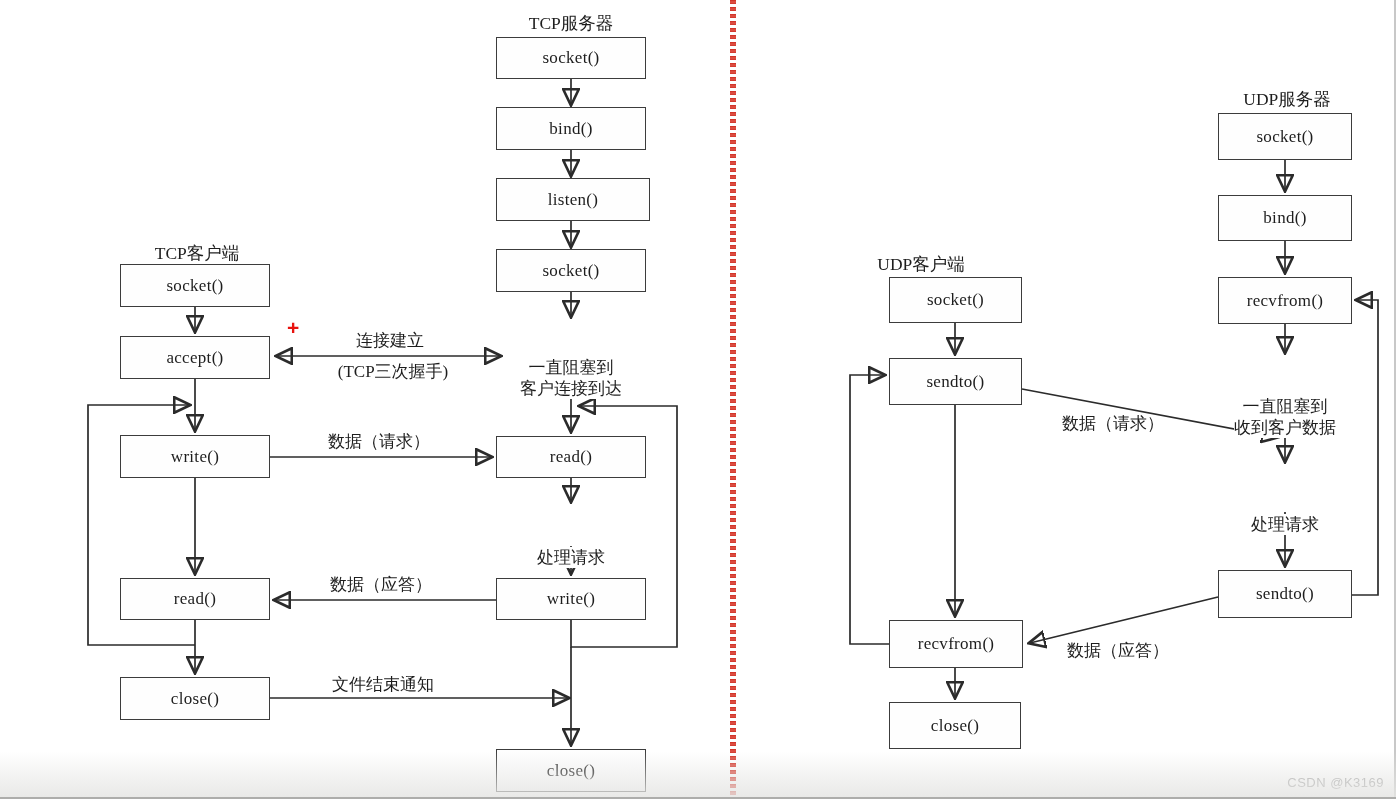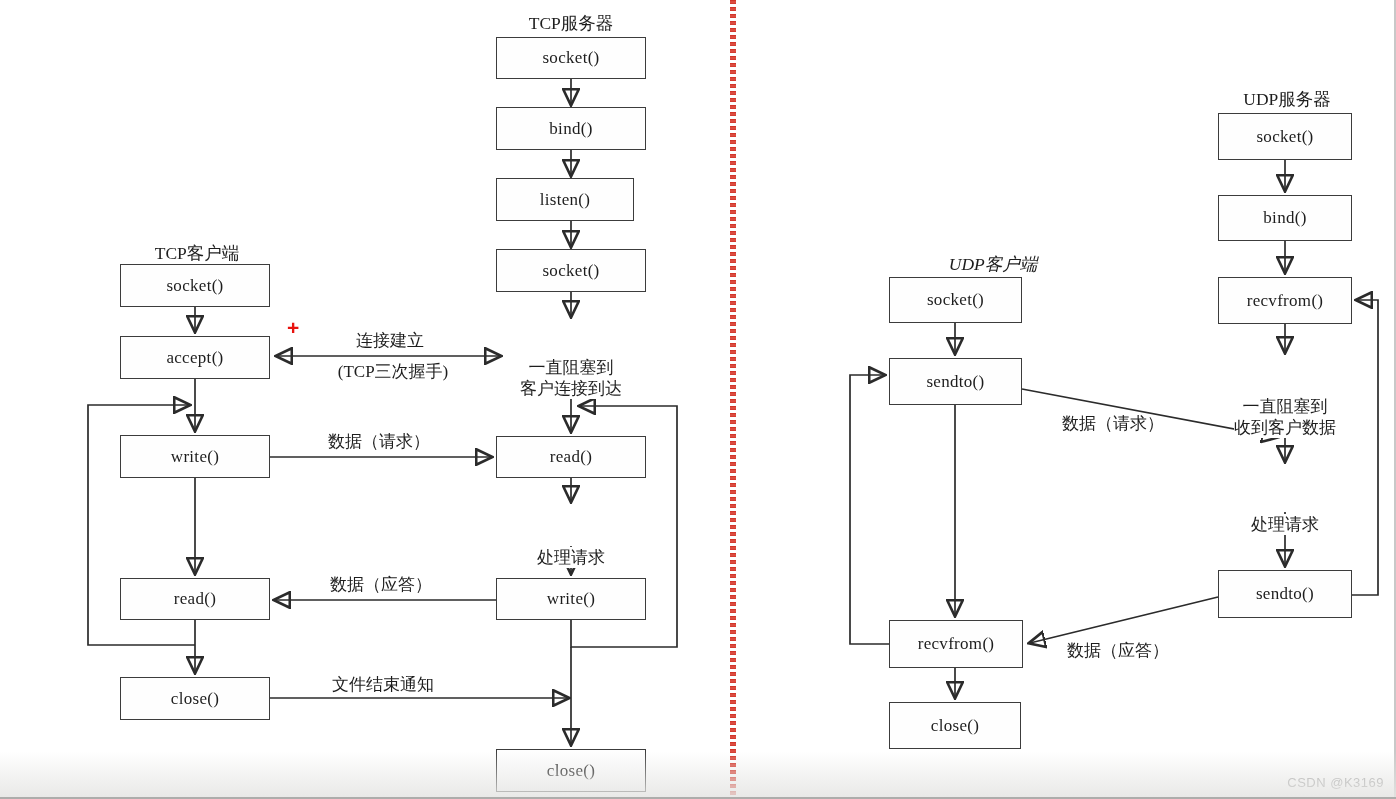--- a/index.html
+++ b/index.html
@@ -123,26 +123,26 @@
     <path d="M1285,414 V461" marker-end="url(#ah)"></path>
     <path d="M1285,512 V565" marker-end="url(#ah)"></path>
     <path d="M1352,595 H1378 V300 H1357" marker-end="url(#ah)"></path>
 
     <path d="M1022,389 L1277,437" marker-end="url(#ah)"></path>
     <path d="M1218,597 L1030,643" marker-end="url(#ah)"></path>
   </svg>
 
   <div class="col-title" style="left:571px;top:11px;">TCP服务器</div>
   <div class="col-title" style="left:197px;top:241px;">TCP客户端</div>
-  <div class="col-title" style="left:993px;top:252px;font-style:italic;">UDP客户端</div>
+  <div class="col-title" style="left:921px;top:252px;">UDP客户端</div>
   <div class="col-title" style="left:1287px;top:87px;">UDP服务器</div>
 
   <div class="box" style="left:496px;top:37px;width:150px;height:42px;">socket()</div>
   <div class="box" style="left:496px;top:107px;width:150px;height:43px;">bind()</div>
-  <div class="box" style="left:496px;top:178px;width:138px;height:43px;">listen()</div>
+  <div class="box" style="left:496px;top:178px;width:154px;height:43px;">listen()</div>
   <div class="box" style="left:496px;top:249px;width:150px;height:43px;">socket()</div>
   <div class="box" style="left:496px;top:436px;width:150px;height:42px;">read()</div>
   <div class="box" style="left:496px;top:578px;width:150px;height:42px;">write()</div>
   <div class="box" style="left:496px;top:749px;width:150px;height:43px;">close()</div>
 
   <div class="box" style="left:120px;top:264px;width:150px;height:43px;">socket()</div>
   <div class="box" style="left:120px;top:336px;width:150px;height:43px;">accept()</div>
   <div class="box" style="left:120px;top:435px;width:150px;height:43px;">write()</div>
   <div class="box" style="left:120px;top:578px;width:150px;height:42px;">read()</div>
   <div class="box" style="left:120px;top:677px;width:150px;height:43px;">close()</div>

